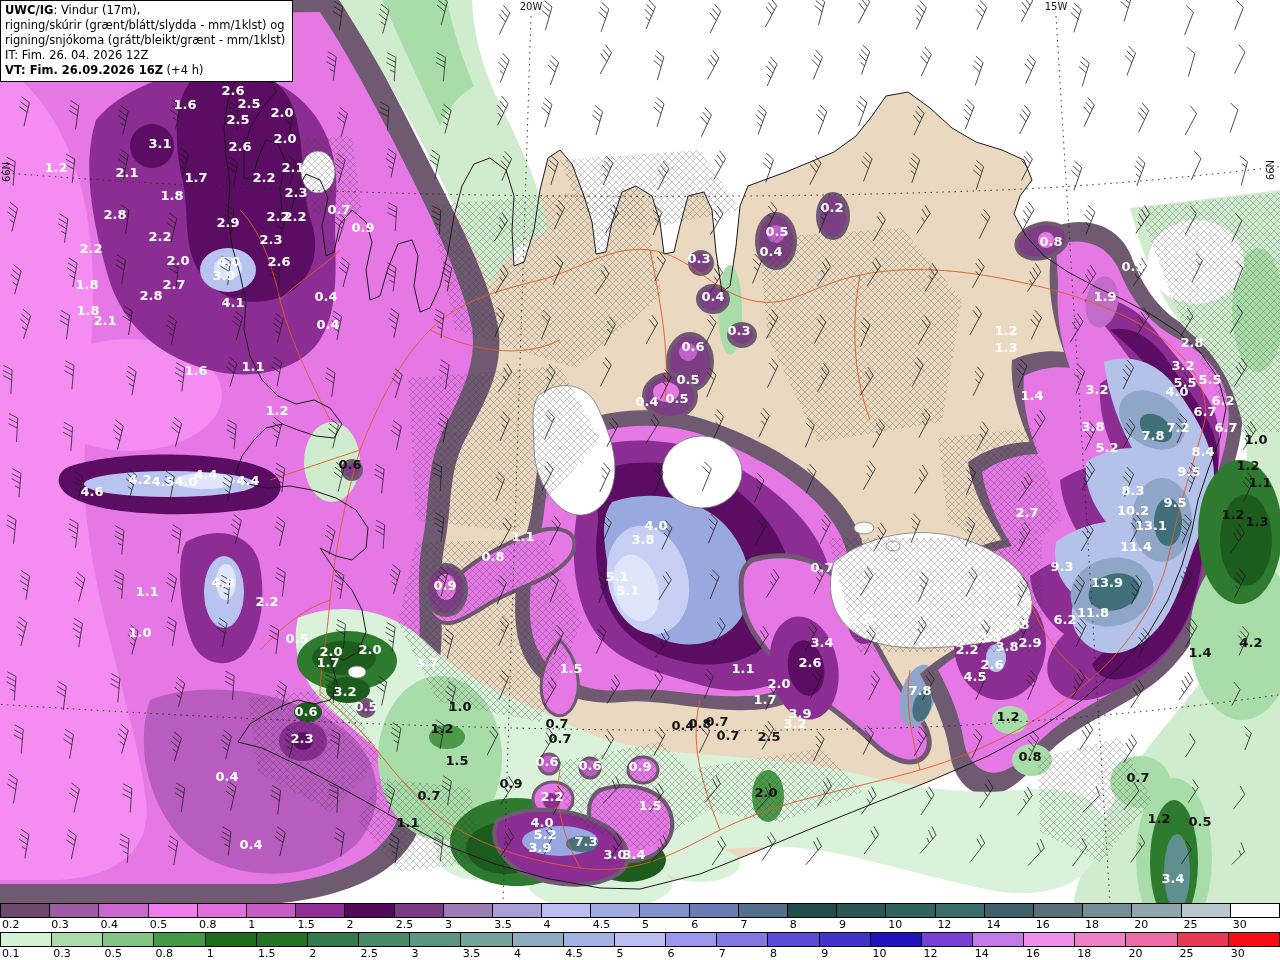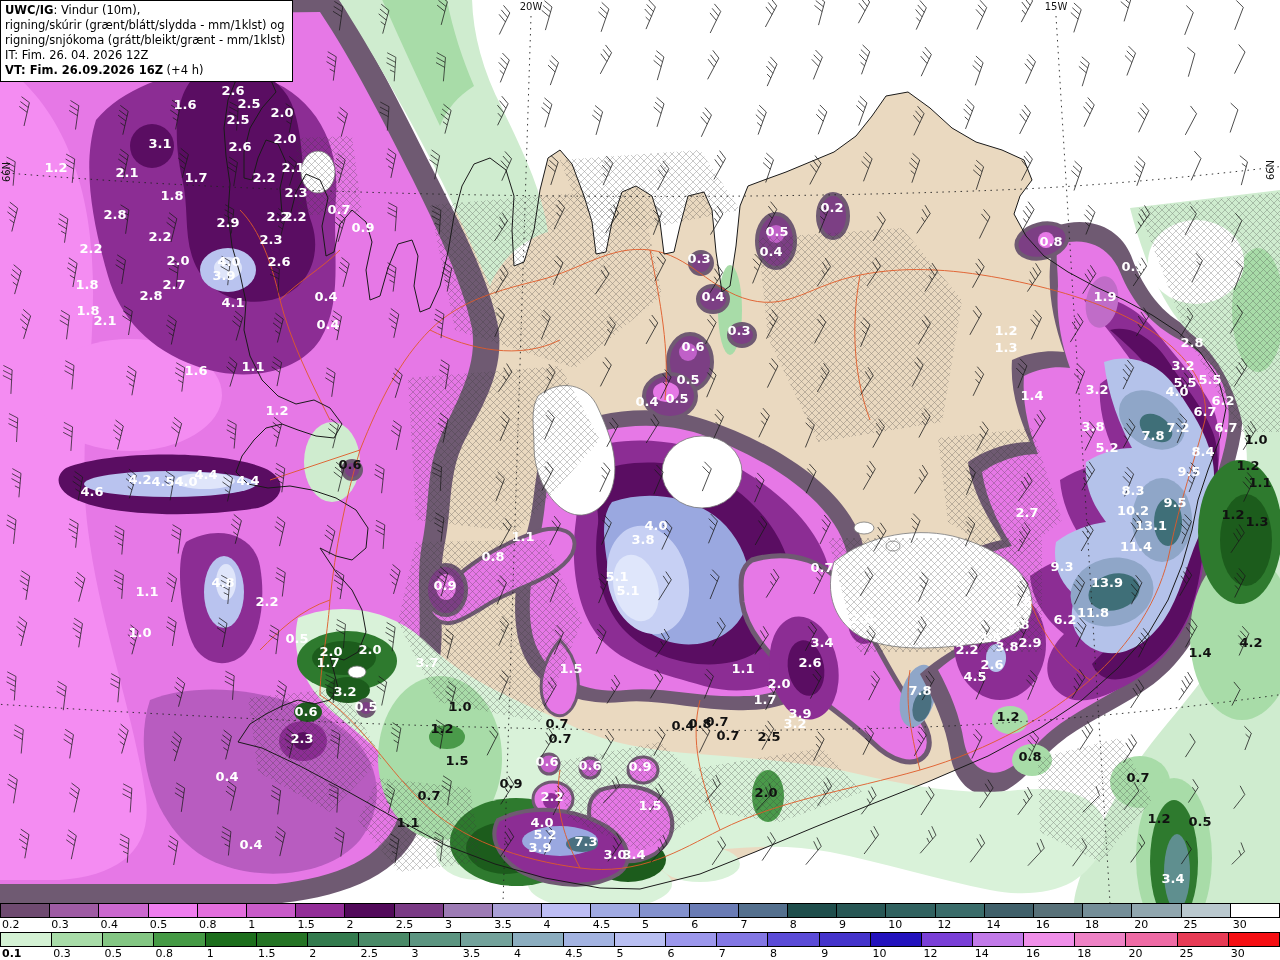--- a/index.html
+++ b/index.html
@@ -784,21 +784,21 @@
           <text x="429" y="800" class="maplabel" fill="#111">0.7</text>
           <text x="408" y="827" class="maplabel" fill="#111">1.1</text>
           <text x="1138" y="782" class="maplabel" fill="#111">0.7</text>
           <text x="1159" y="823" class="maplabel" fill="#111">1.2</text>
           <text x="1200" y="826" class="maplabel" fill="#111">0.5</text>
           <text x="1173" y="883" class="maplabel" fill="#fff">3.4</text>
         </g>
     </svg>
 
     <div id="legend-box">
-      <div><span class="b">UWC/IG</span><span>: Vindur (10m),</span></div>
+      <div><span class="b">UWC/IG</span><span>: Vindur (17m),</span></div>
       <div>rigning/skúrir (grænt/blátt/slydda - mm/1klst) og</div>
       <div>rigning/snjókoma (grátt/bleikt/grænt - mm/1klst)</div>
       <div>IT: Fim. 26. 04. 2026 12Z</div>
       <div><span class="b">VT: Fim. 26.09.2026 16Z</span><span> (+4 h)</span></div>
     </div>
   </div>
 
   <div id="colorbars">
     <div class="bar" id="bar-rain">
         <div class="seg" style="background: rgb(110, 74, 112);"></div>
@@ -877,21 +877,21 @@
         <div class="seg" style="background: rgb(35, 18, 189);"></div>
         <div class="seg" style="background: rgb(122, 63, 215);"></div>
         <div class="seg" style="background: rgb(194, 122, 233);"></div>
         <div class="seg" style="background: rgb(240, 143, 233);"></div>
         <div class="seg" style="background: rgb(238, 130, 197);"></div>
         <div class="seg" style="background: rgb(239, 107, 165);"></div>
         <div class="seg" style="background: rgb(231, 59, 85);"></div>
         <div class="seg" style="background: rgb(245, 15, 19);"></div>
       </div>
     <div class="bar-labels" id="bar-snow-labels">
-        <span style="left: calc(0% + 2px); font-weight: bold;">0.1</span>
+        <span style="left: calc(0% + 2px);">0.1</span>
         <span style="left: calc(4% + 2px);">0.3</span>
         <span style="left: calc(8% + 2px);">0.5</span>
         <span style="left: calc(12% + 2px);">0.8</span>
         <span style="left: calc(16% + 2px);">1</span>
         <span style="left: calc(20% + 2px);">1.5</span>
         <span style="left: calc(24% + 2px);">2</span>
         <span style="left: calc(28% + 2px);">2.5</span>
         <span style="left: calc(32% + 2px);">3</span>
         <span style="left: calc(36% + 2px);">3.5</span>
         <span style="left: calc(40% + 2px);">4</span>

